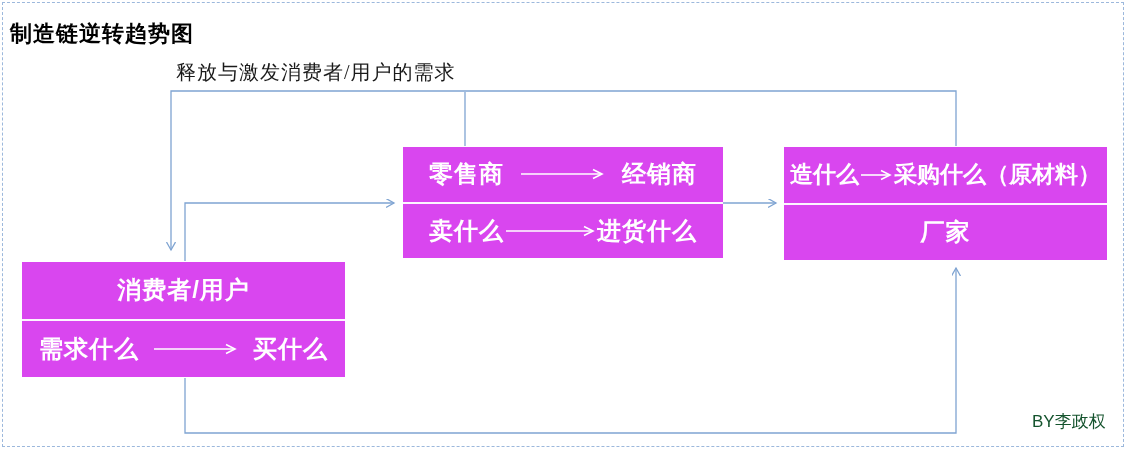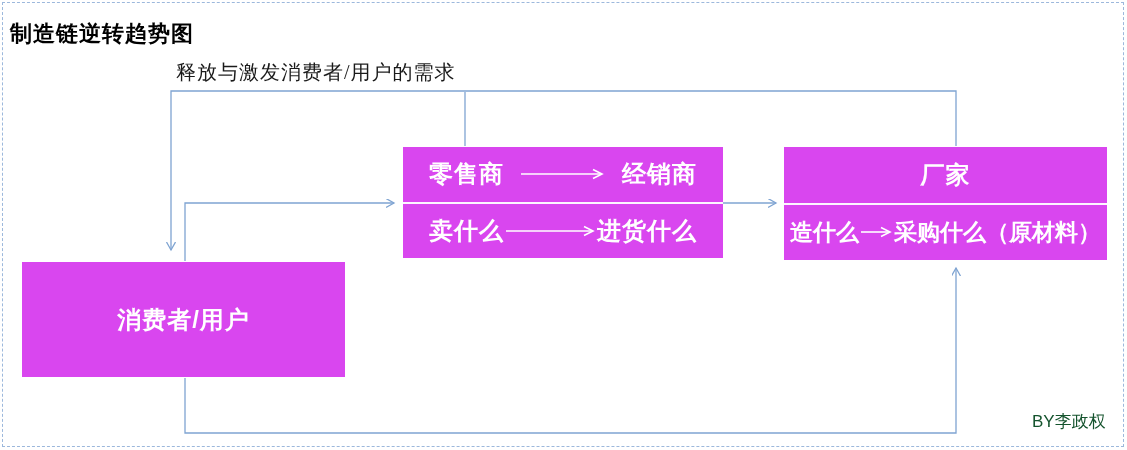--- a/index.html
+++ b/index.html
@@ -75,20 +75,28 @@
 
     <path d="M723,203 L776,203" fill="none" stroke="#7fa4d2" stroke-width="1.3" marker-end="url(#ah)"></path>
 
     <path d="M185,378 L185,433 L956,433 L956,268" fill="none" stroke="#7fa4d2" stroke-width="1.3" marker-end="url(#ah)"></path>
   </svg>
 
   <div class="box box-consumer">
     <div class="row centered">
       <span>消费者/用户</span>
     </div>
+    <div class="row split">
+      <span>需求什么</span>
+      <svg class="warrow" width="84" height="12" viewBox="0 0 84 12">
+        <line x1="0" y1="6" x2="80" y2="6" stroke="#fff" stroke-width="1.6"></line>
+        <path d="M72,1.5 L81,6 L72,10.5" fill="none" stroke="#fff" stroke-width="1.6"></path>
+      </svg>
+      <span>买什么</span>
+    </div>
   </div>
 
   <div class="box box-retailer">
     <div class="row split">
       <span>零售商</span>
       <svg class="warrow" width="84" height="12" viewBox="0 0 84 12">
         <line x1="0" y1="6" x2="80" y2="6" stroke="#fff" stroke-width="1.6"></line>
         <path d="M72,1.5 L81,6 L72,10.5" fill="none" stroke="#fff" stroke-width="1.6"></path>
       </svg>
       <span>经销商</span>
@@ -97,26 +105,26 @@
       <span>卖什么</span>
       <svg class="warrow" width="90" height="12" viewBox="0 0 90 12">
         <line x1="0" y1="6" x2="86" y2="6" stroke="#fff" stroke-width="1.6"></line>
         <path d="M78,1.5 L87,6 L78,10.5" fill="none" stroke="#fff" stroke-width="1.6"></path>
       </svg>
       <span>进货什么</span>
     </div>
   </div>
 
   <div class="box box-factory">
-    <div class="row centered">
-      <span>厂家</span>
-    </div>
     <div class="row split">
       <span>造什么</span>
       <svg class="warrow" width="32" height="12" viewBox="0 0 32 12">
         <line x1="0" y1="6" x2="28" y2="6" stroke="#fff" stroke-width="1.6"></line>
         <path d="M20,1.5 L29,6 L20,10.5" fill="none" stroke="#fff" stroke-width="1.6"></path>
       </svg>
       <span>采购什么（原材料）</span>
     </div>
+    <div class="row centered">
+      <span>厂家</span>
+    </div>
   </div>
 
 </div>
 
 </body></html>

